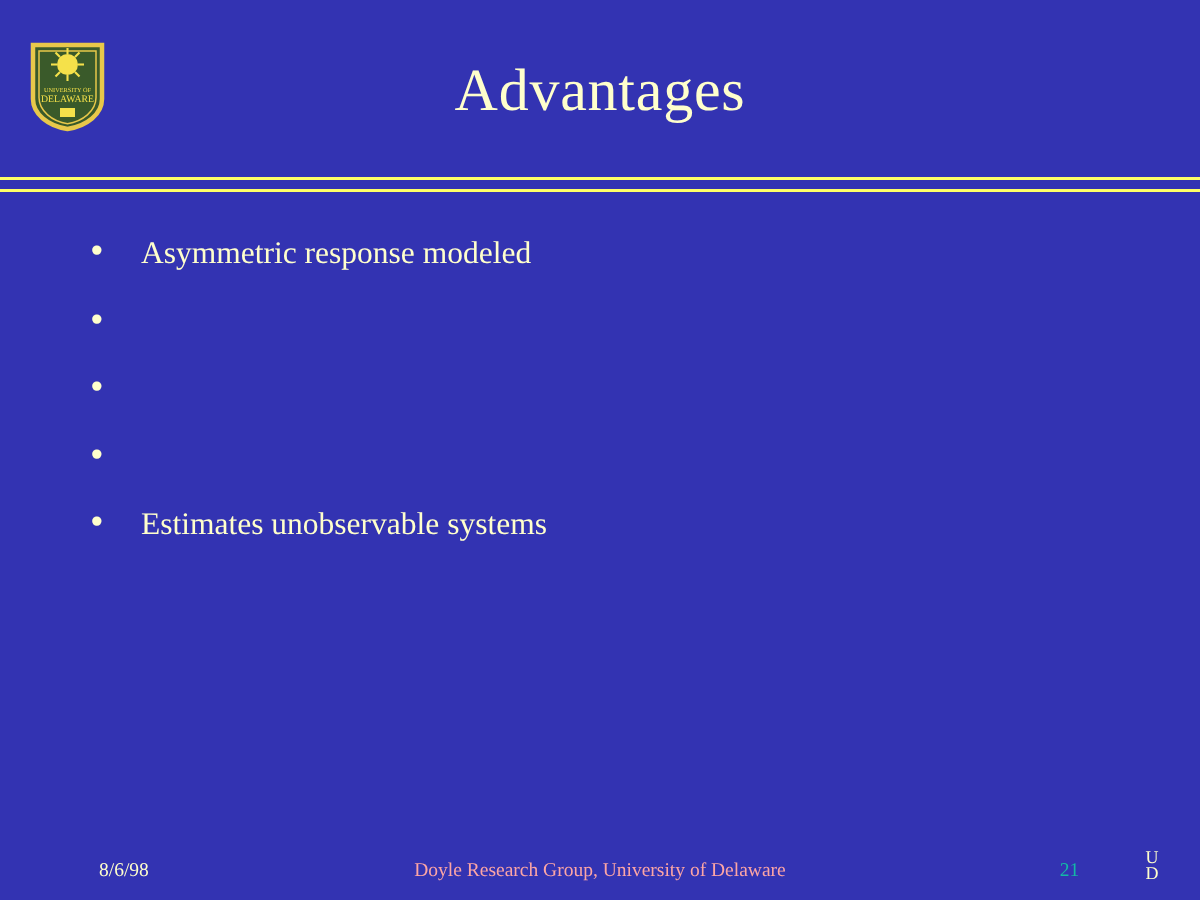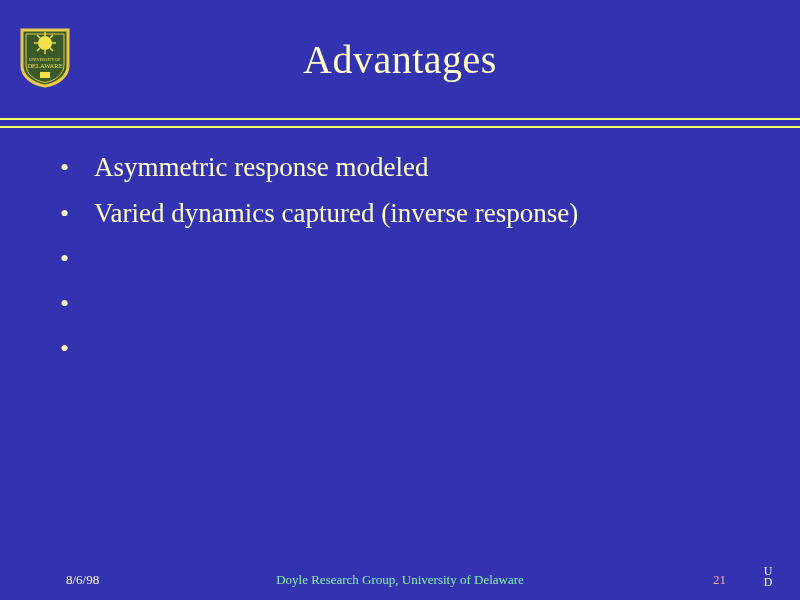--- a/index.html
+++ b/index.html
@@ -75,49 +75,49 @@
   }
   .bullet-mark {
     width: 34px;
     flex: 0 0 34px;
     color: #ffffcc;
     font-size: 26px;
     line-height: 34px;
   }
   .bullet-text {
     color: #ffffcc;
-    font-size: 27px;
+    font-size: 21px;
     line-height: 34px;
     font-family: "Liberation Serif", serif;
   }
 
   
   .footer-date {
     position: absolute;
     left: 66px;
     top: 572px;
     color: #ffffcc;
     font-size: 13px;
   }
   .footer-center {
     position: absolute;
     left: 0;
     top: 572px;
     width: 800px;
     text-align: center;
-    color: #86efac;
+    color: #fca5a5;
     font-size: 13px;
   }
   .footer-page {
     position: absolute;
     left: 700px;
     top: 572px;
     width: 26px;
-    text-align: right;
-    color: #fca5a5;
+    text-align: center;
+    color: #14b8a6;
     font-size: 13px;
   }
   .footer-mark {
     position: absolute;
     left: 757px;
     top: 566px;
     width: 22px;
     height: 22px;
     color: #ffffcc;
     font-size: 12px;
@@ -160,30 +160,30 @@
     <div class="rule bottom"></div>
   </div>
 
   <div class="bullets">
     <div class="bullet-row">
       <span class="bullet-mark">•</span>
       <span class="bullet-text">Asymmetric response modeled</span>
     </div>
     <div class="bullet-row">
       <span class="bullet-mark">•</span>
-      <span class="bullet-text">Varied dynamics captured (inverse response)</span>
     </div>
     <div class="bullet-row">
       <span class="bullet-mark">•</span>
     </div>
     <div class="bullet-row">
       <span class="bullet-mark">•</span>
     </div>
     <div class="bullet-row">
       <span class="bullet-mark">•</span>
+      <span class="bullet-text">Estimates unobservable systems</span>
     </div>
   </div>
 
   <div class="footer-date">8/6/98</div>
   <div class="footer-center">Doyle Research Group, University of Delaware</div>
   <div class="footer-page">21</div>
   <div class="footer-mark">
     <span>U</span>
     <span>D</span>
   </div>

